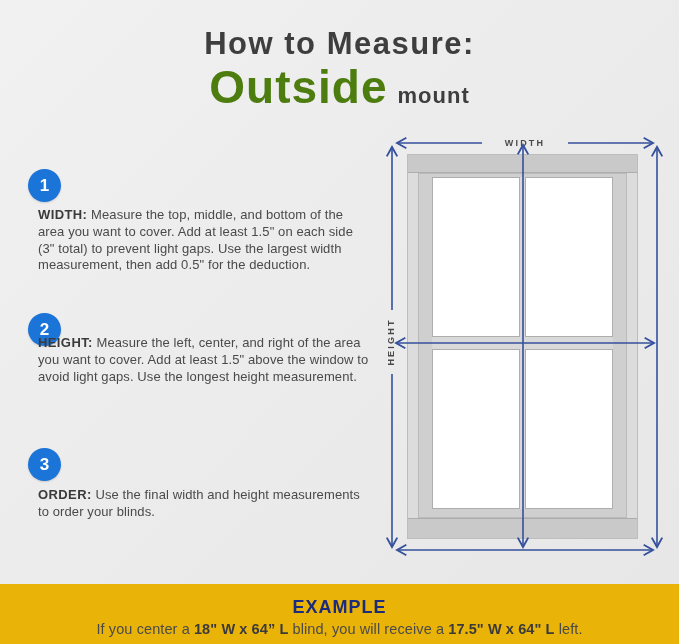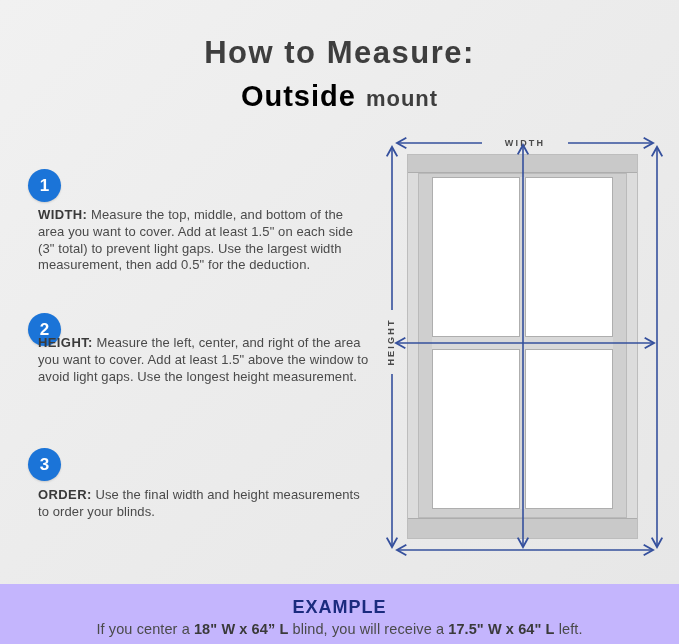--- a/index.html
+++ b/index.html
@@ -11,27 +11,27 @@
   }
   .stage { position:absolute; inset:0; }
 
   
   .main-bg {
     position:absolute; left:0; top:0; width:679px; height:584px;
     background:linear-gradient(135deg,#f1f1f1 0%, #ececec 45%, #e7e7e7 100%);
   }
 
   
-  .title-block { position:absolute; left:0; top:35px; width:679px; text-align:center; }
+  .title-block { position:absolute; left:0; top:26px; width:679px; text-align:center; }
   .title-line1 {
     font-size:31px; font-weight:700; color:#3e3e3e; letter-spacing:1.5px; line-height:36px;
   }
   .title-line2 { margin-top:2px; line-height:46px; }
   .title-highlight {
-    font-size:29px; font-weight:800; color:#000000; letter-spacing:1px;
+    font-size:46px; font-weight:800; color:#4d7c0f; letter-spacing:1px;
   }
   .title-suffix {
     font-size:22px; font-weight:600; color:#3e3e3e; letter-spacing:1px; margin-left:10px;
   }
 
   
   .step-badge {
     position:absolute; left:28px; width:33px; height:33px; border-radius:50%;
     background:#1b74d8; color:#ffffff; font-size:17px; font-weight:700;
     display:flex; align-items:center; justify-content:center;
@@ -78,21 +78,21 @@
 
   .measure-svg { position:absolute; inset:0; pointer-events:none; }
   .measure-svg text {
     font-family:"Liberation Sans", sans-serif;
     font-size:9px; letter-spacing:2.2px; fill:#4a4a4a; font-weight:600;
   }
 
   
   .example-section {
     position:absolute; left:0; top:584px; width:679px; height:60px;
-    background:#c4b5fd; text-align:center;
+    background:#eab308; text-align:center;
   }
   .example-heading {
     margin-top:13px; font-size:18px; font-weight:800; color:#1b2b7e; letter-spacing:1px;
   }
   .example-line {
     margin-top:3px; font-size:14.5px; color:#4a4a4a; letter-spacing:0.1px;
   }
   .example-line b { color:#3a3a3a; font-weight:700; }
 </style>
 </head>

